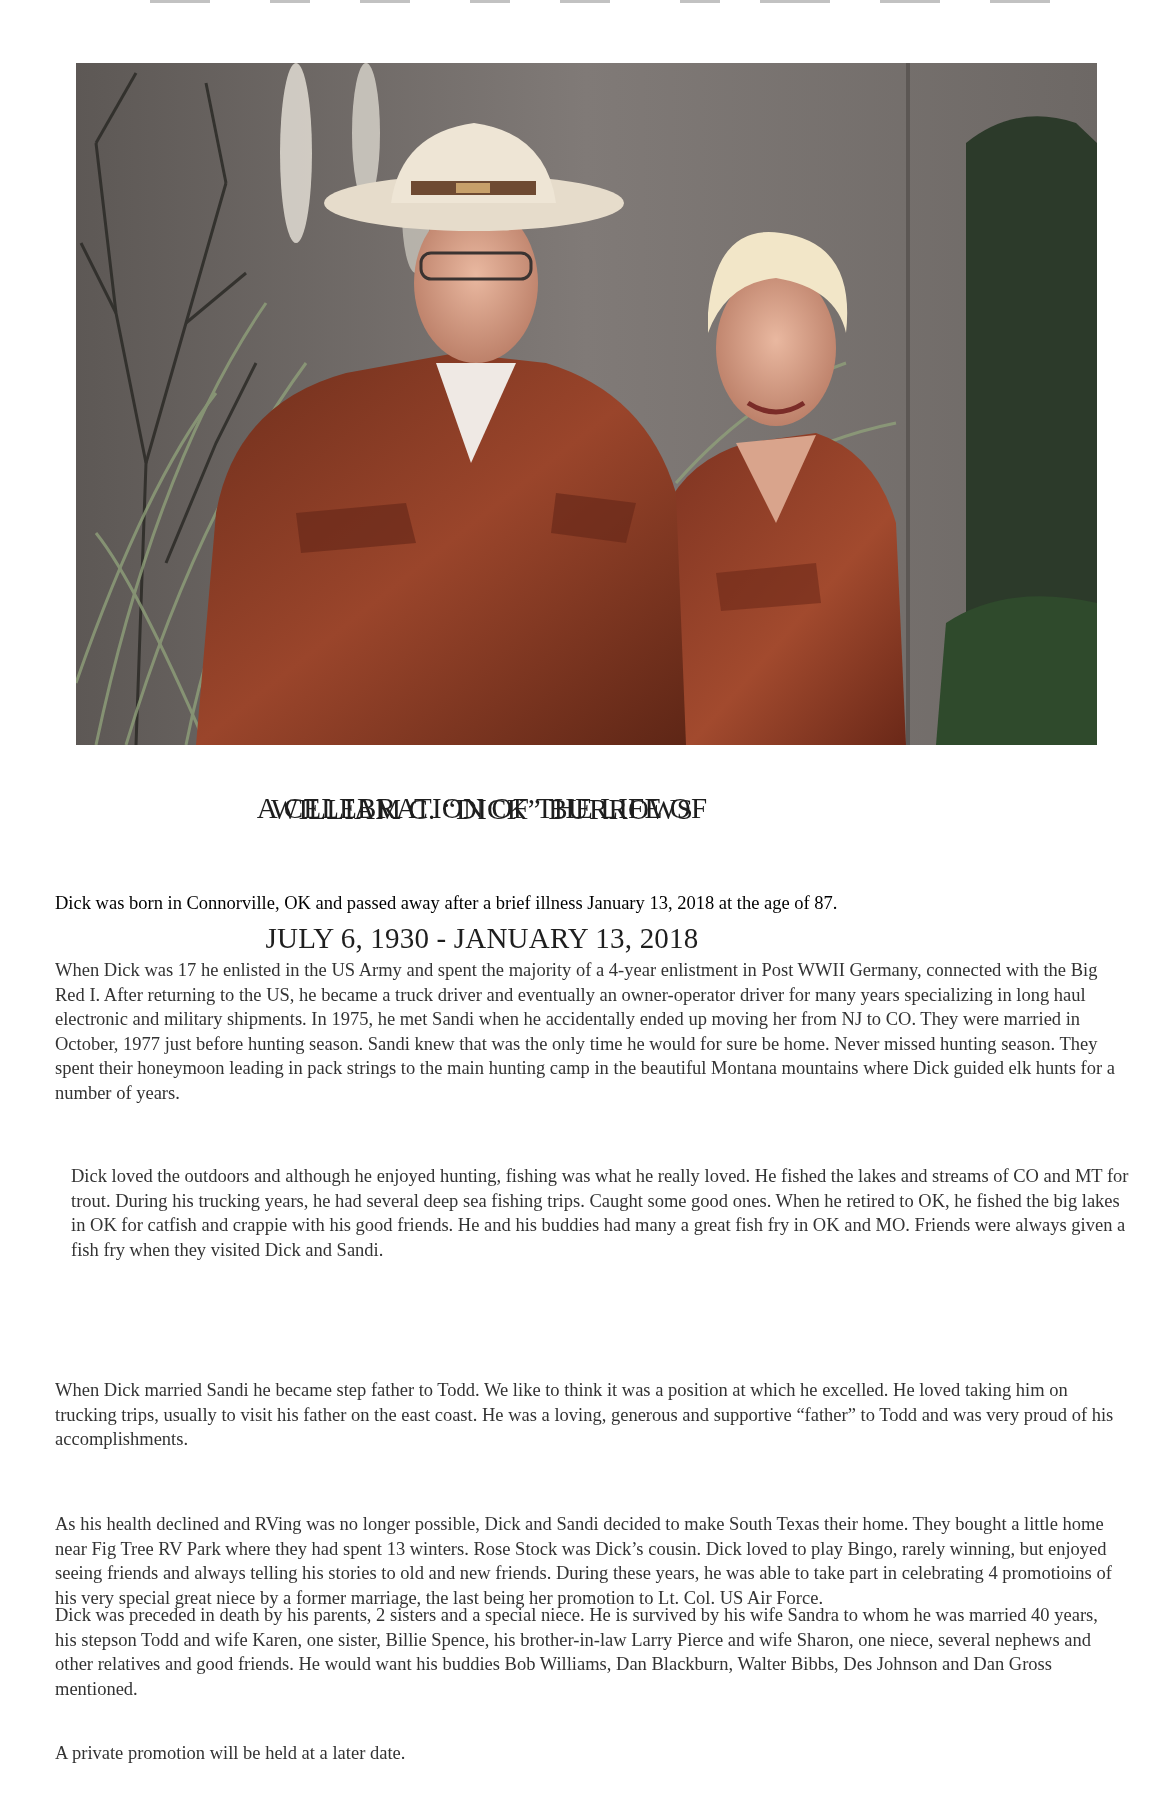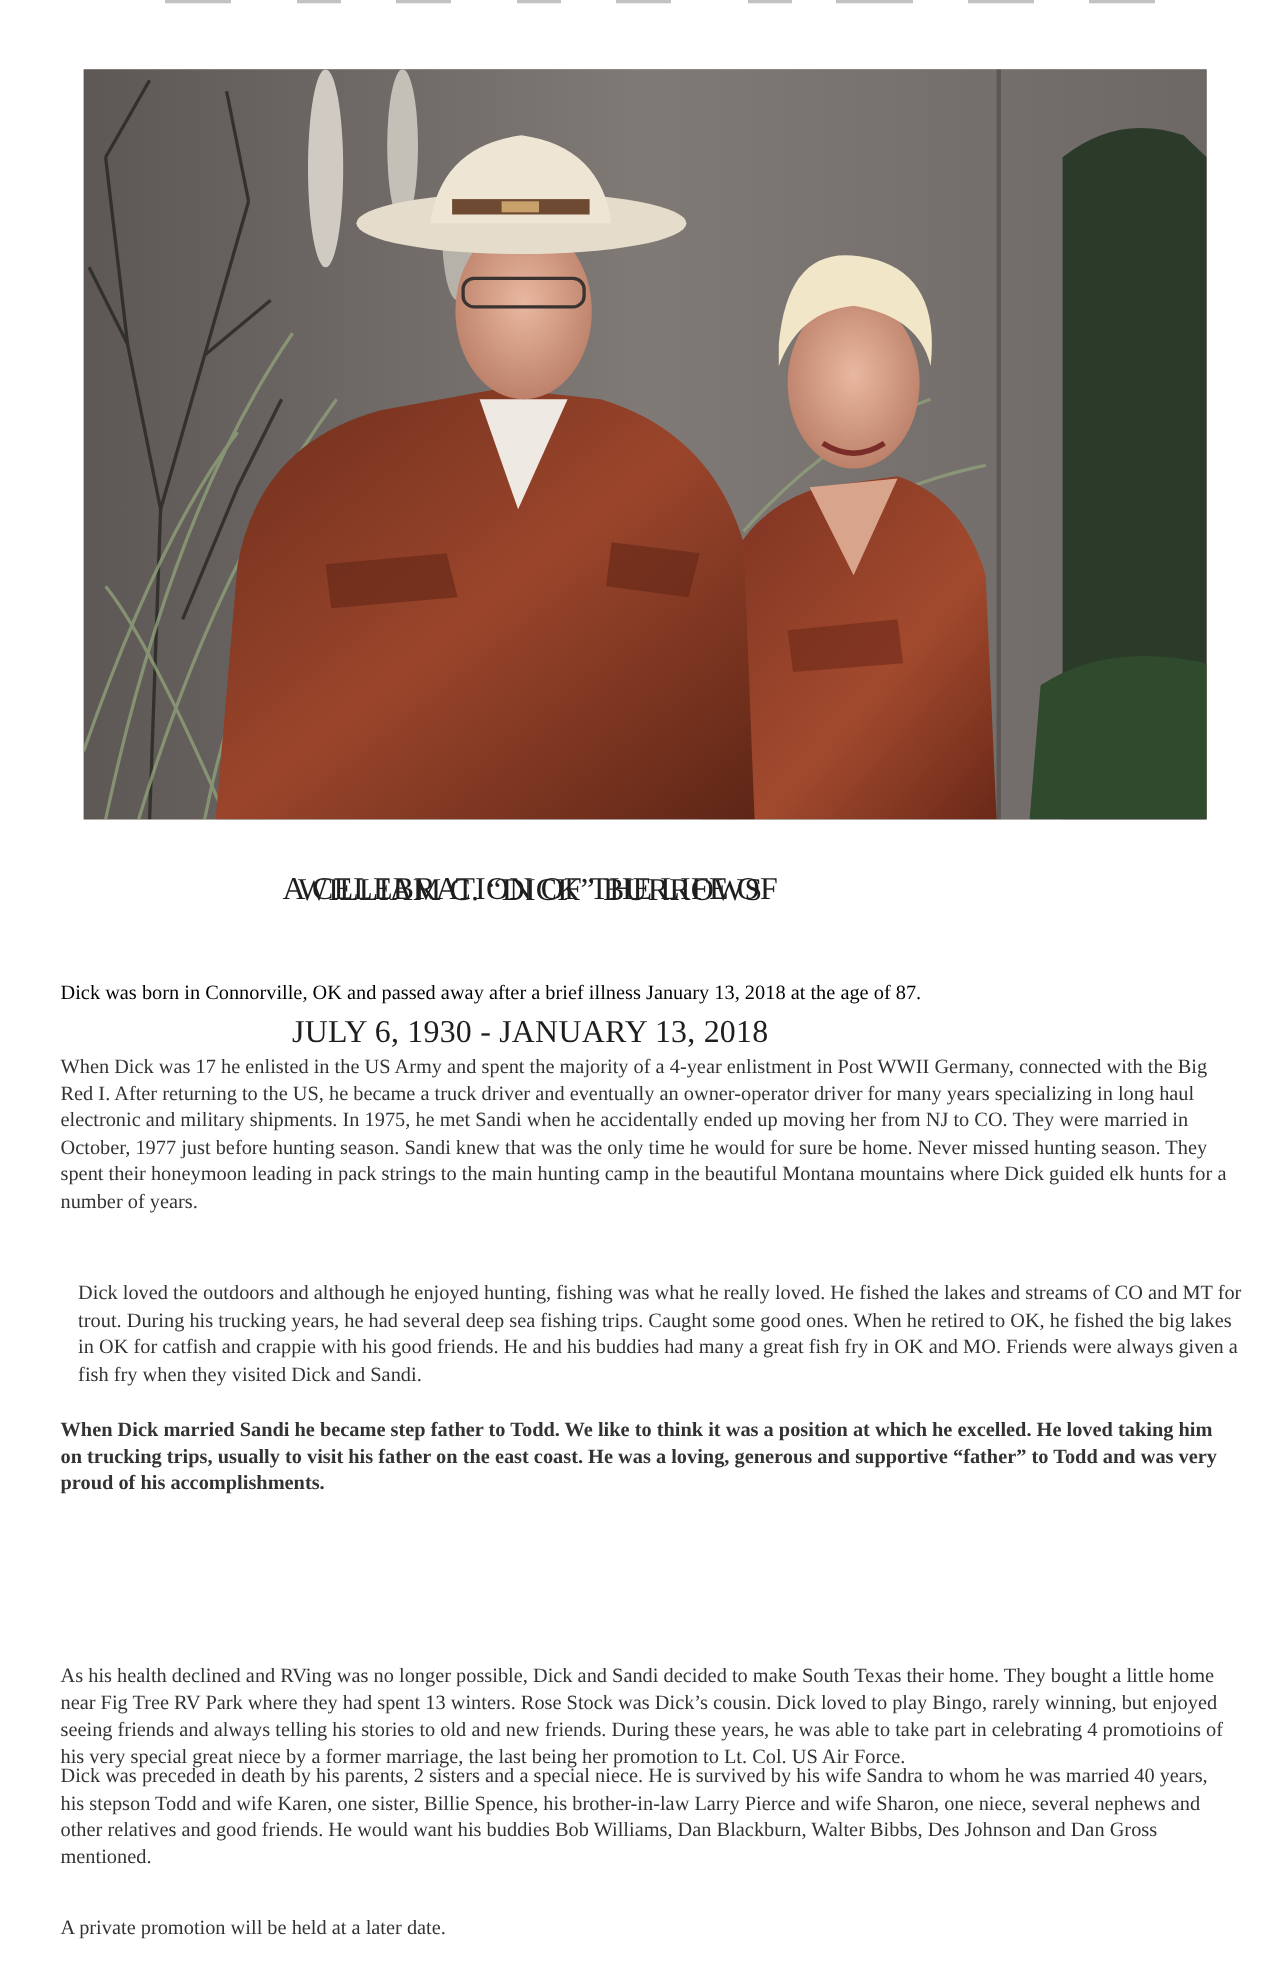--- a/index.html
+++ b/index.html
@@ -64,21 +64,21 @@
       position: absolute;
       left: 55px;
       width: 1065px;
       font-size: 18.5px;
       line-height: 24.5px;
       color: #333;
       margin: 0;
     }
     .p1 { top: 946px; margin-top: 12px; }
     .p2 { top: 1164px; margin-left: 16px; }
-    .p3 { top: 1288px; font-weight: bold; }
+    .p3 { top: 1378px; }
     .p4 { top: 1512px; }
     .p5 { top: 1603px; }
     .p6 { top: 1741px; }
   </style>
 </head>
 <body>
 
 <div class="top-marks">
   <span style="left:150px;width:60px;"></span>
   <span style="left:270px;width:40px;"></span>

